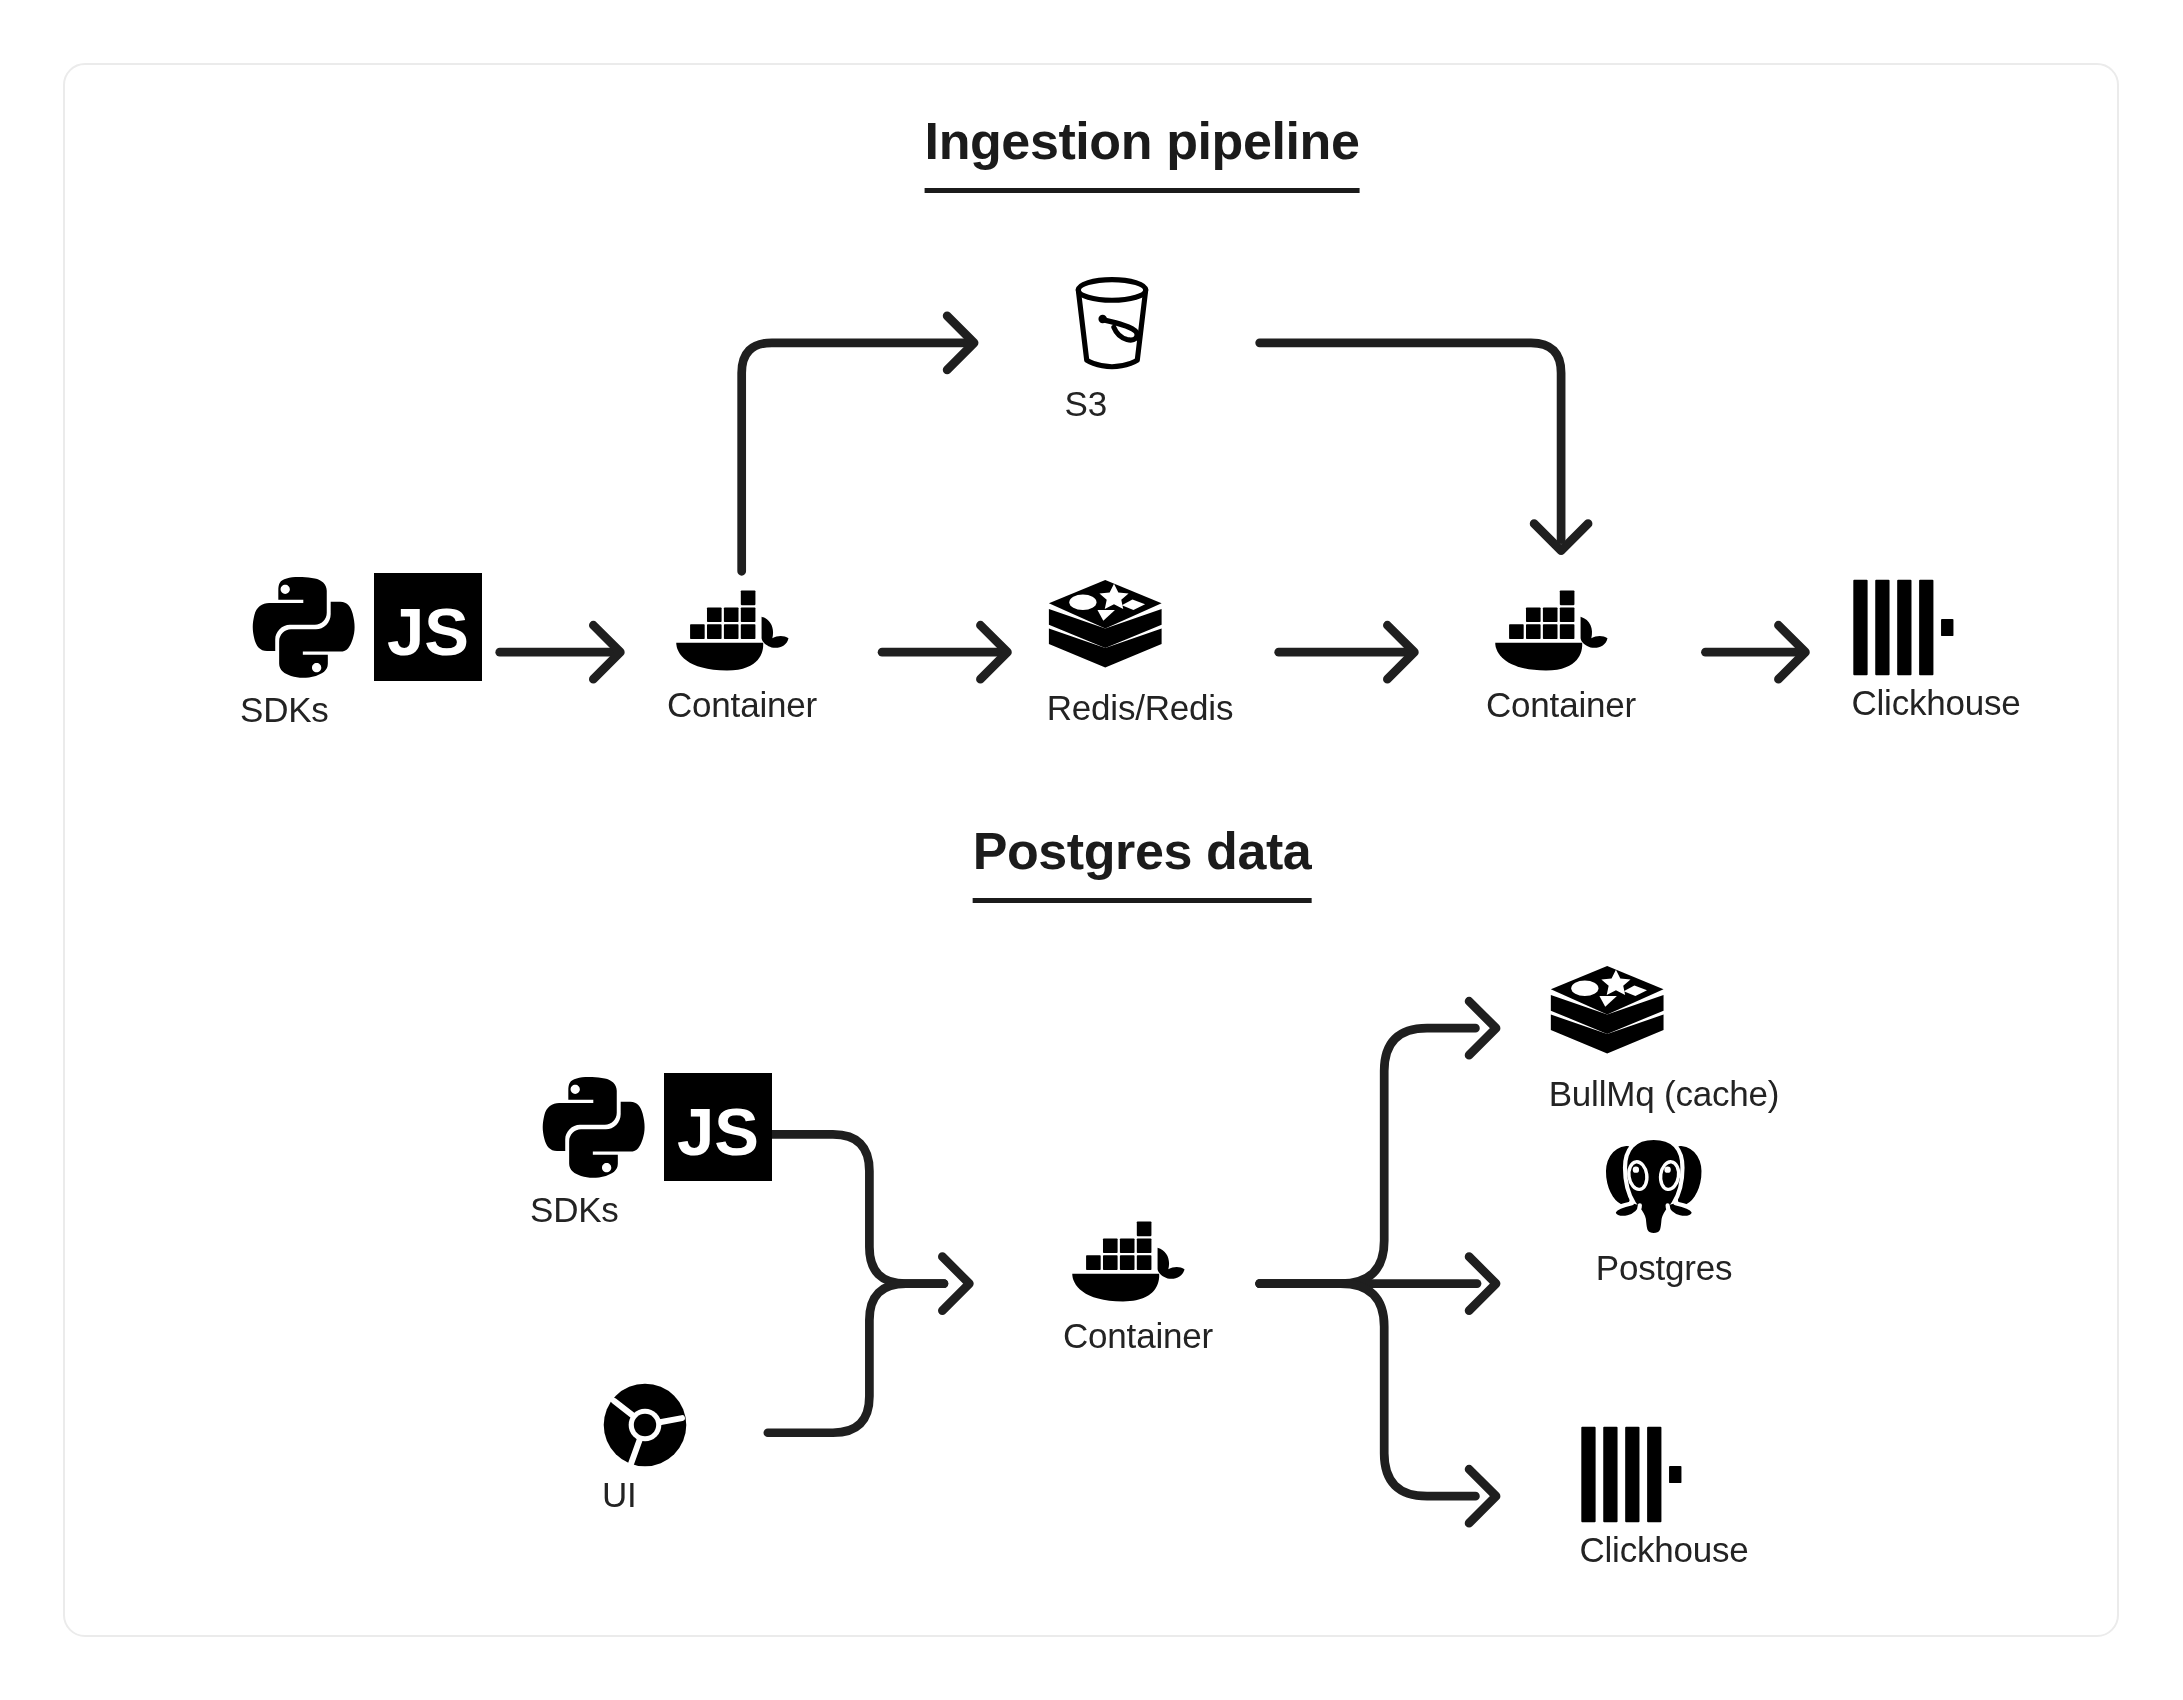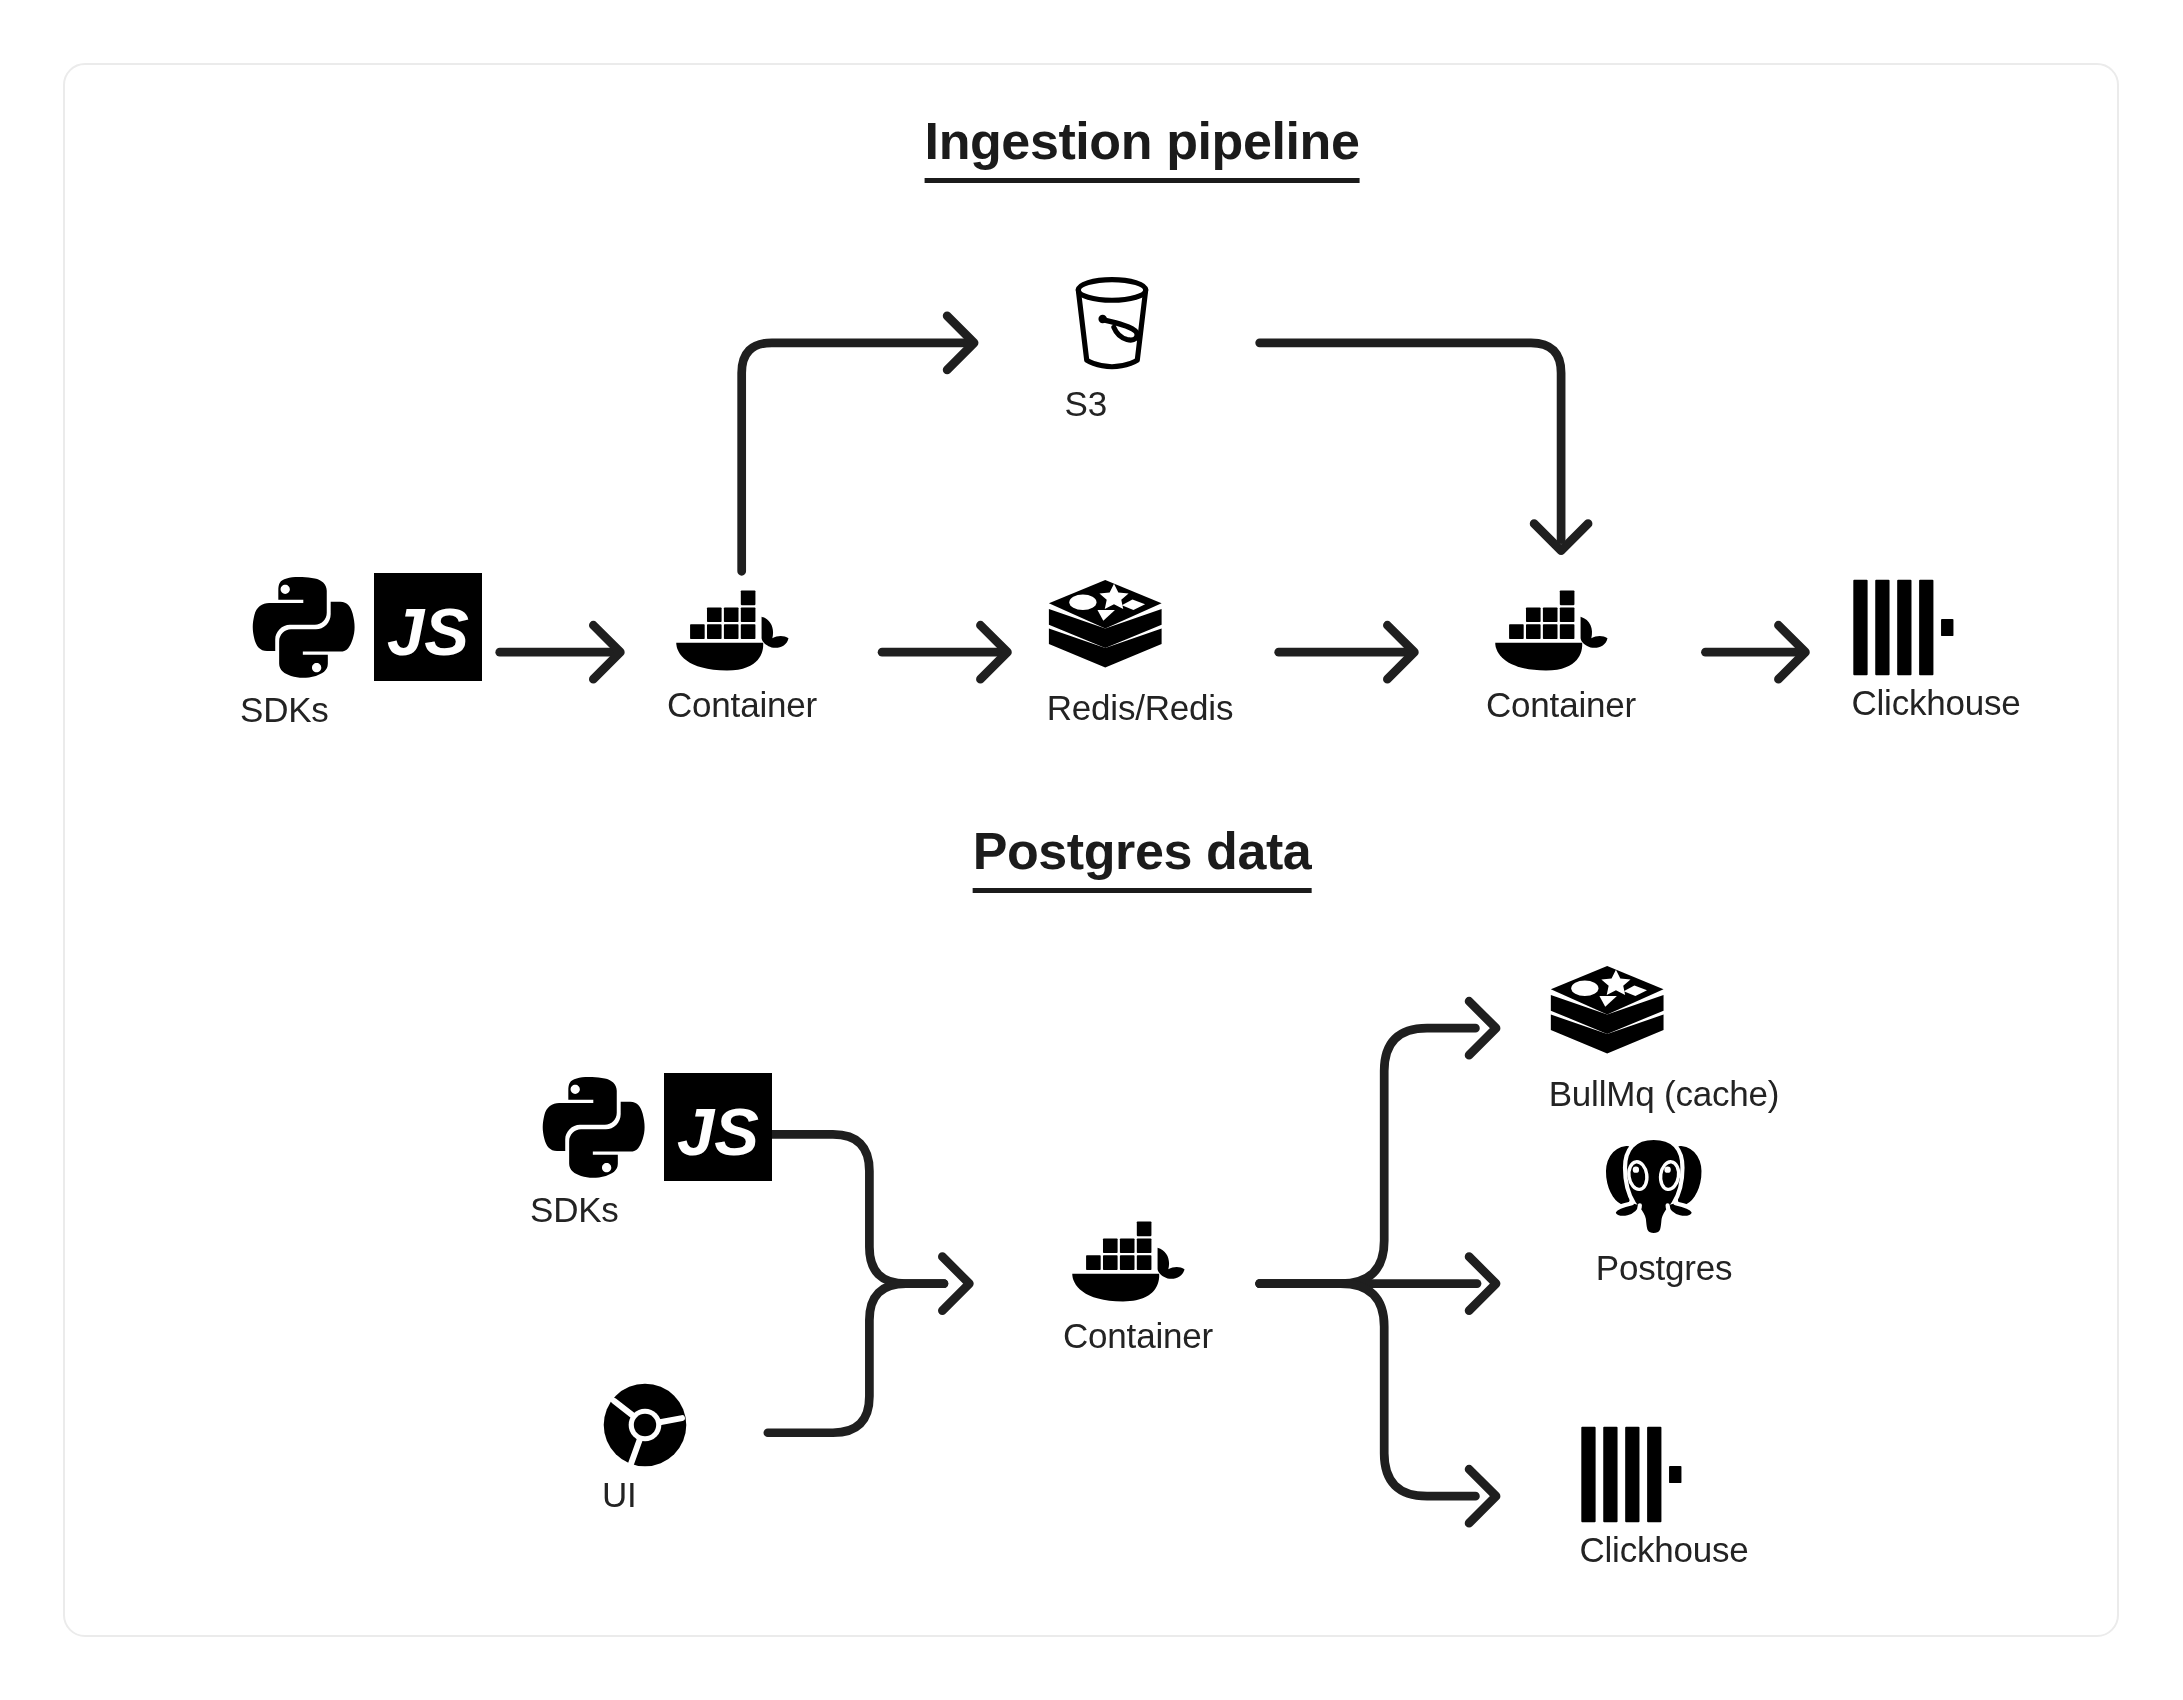--- a/index.html
+++ b/index.html
@@ -39,41 +39,40 @@
     font-weight: bold;
     font-size: 52px;
     color: #1b1b1b;
     letter-spacing: -0.4px;
     text-align: center;
     white-space: nowrap;
     transform: translateX(-50%);
   }
   .section-title .u {
     border-bottom: 5.6px solid #1b1b1b;
-    padding-bottom: 8px;
+    padding-bottom: 18px;
   }
   .node {
     position: absolute;
     transform: translateX(-50%);
     white-space: nowrap;
   }
   .node-label {
     font-family: "Liberation Sans", sans-serif;
     font-size: 35px;
     color: #232323;
     letter-spacing: -0.2px;
     margin-top: 4.8px;
     line-height: 1.1;
   }
   .icon-row {
     display: flex;
     align-items: center;
     justify-content: center;
     gap: 15px;
-    font-style: italic;
   }
   .js-box {
     background: #000000;
     color: #ffffff;
     font-family: "Liberation Sans", sans-serif;
     font-weight: bold;
     display: flex;
     align-items: flex-end;
     justify-content: center;
     box-sizing: border-box;

